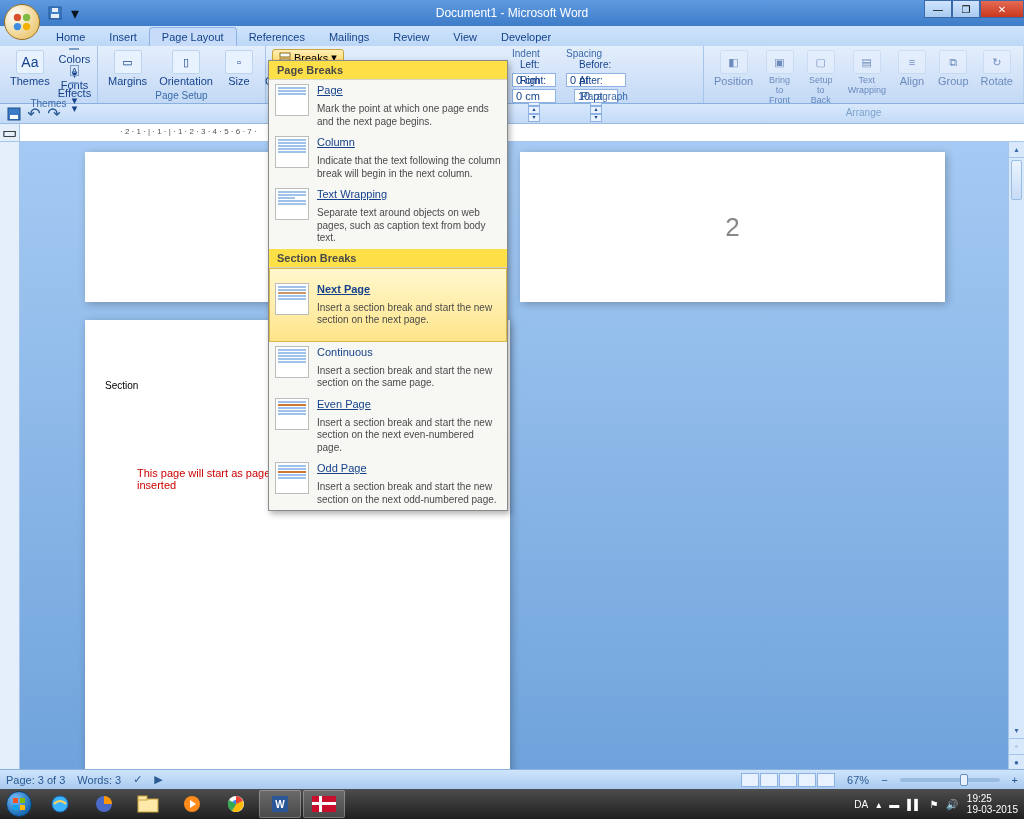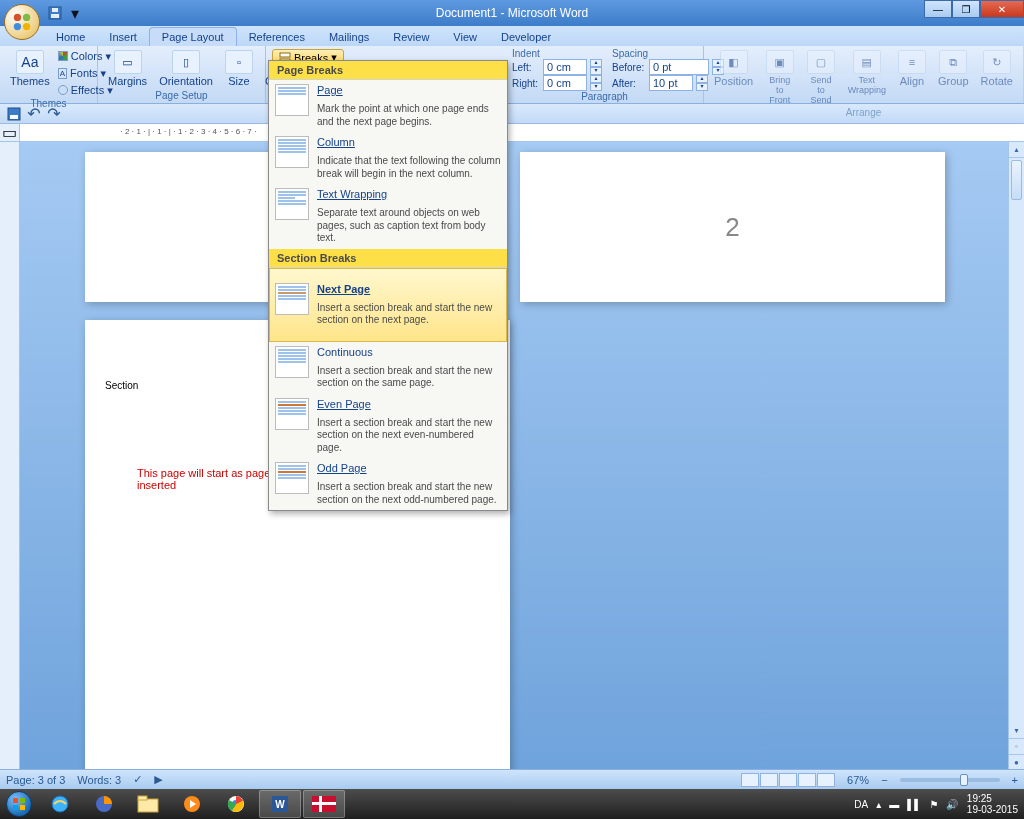--- a/index.html
+++ b/index.html
@@ -21,21 +21,21 @@
 .tab { padding: 3px 12px; color: #15428b; cursor: default; }
 .tab.active { background: #c7dcf8; border-top-left-radius: 4px; border-top-right-radius: 4px; border: 1px solid #8db2e3; border-bottom: none; }
 
 
 .ribbon { height: 58px; background: linear-gradient(#e4eefc,#c3d9f5); border-bottom: 1px solid #8ab0e0; display: flex; font-size: 11px; color: #15428b; position: relative; }
 .ribbon-group { border-right: 1px solid #a5c5ea; padding: 2px 6px; display: flex; flex-direction: column; justify-content: space-between; }
 .group-row { display:flex; gap:4px; align-items:flex-start; }
 .group-label { text-align:center; font-size:10px; color:#3a6aa8; }
 .big-btn { display:flex; flex-direction:column; align-items:center; gap:1px; padding:2px 4px; cursor:default; }
 .big-btn .icn { width:28px; height:24px; background:#e8f1fe; border:1px solid #bcd4ef; border-radius:2px; display:flex; align-items:center; justify-content:center; }
-.small-row { display:flex; align-items:center; gap:3px; height:16px; }
+.small-row { display:flex; align-items:center; gap:3px; height:16px;flex-direction:column; }
 .small-sel { width:10px; height:10px; border:1px solid #7a9ec8; }
 .dd-field { height:16px; border:1px solid #8db2e3; background:#fff; font-size:11px; padding:0 3px; display:flex; align-items:center; }
 .spinner { width:12px; display:flex; flex-direction:column; }
 .spinner div { height:8px; border:1px solid #8db2e3; background:#e8f1fe; font-size:6px; text-align:center; line-height:5px;}
 .breaks-btn { background: linear-gradient(#ffefb5,#ffd45b); border:1px solid #c8a23a; border-radius:3px; padding:1px 6px; font-size:11px; color:#000; display:flex; align-items:center; gap:3px; position:absolute; left:272px; top:3px;}
 
 
 .qa2 { height:20px; background: linear-gradient(#d9e9fc,#c2daf6); border-bottom:1px solid #9abce1; display:flex; align-items:center; padding-left:6px; gap:4px; }
 .qa2 .icn { width:16px; height:16px; display:flex; align-items:center; justify-content:center; }
 
@@ -231,21 +231,21 @@
       <div class="big-btn">
           <div class="icn">◧</div>
           <span>Position</span>
         </div>
       <div class="big-btn">
           <div class="icn">▣</div>
           <span style="font-size:9px;text-align:center">Bring to Front</span>
         </div>
       <div class="big-btn">
           <div class="icn">▢</div>
-          <span style="font-size:9px;text-align:center">Send to Send</span>
+          <span style="font-size:9px;text-align:center">Setup to Back</span>
         </div>
       <div class="big-btn">
           <div class="icn">▤</div>
           <span style="font-size:9px;text-align:center">Text Wrapping</span>
         </div>
       <div class="big-btn">
           <div class="icn">≡</div>
           <span>Align</span>
         </div>
       <div class="big-btn">

